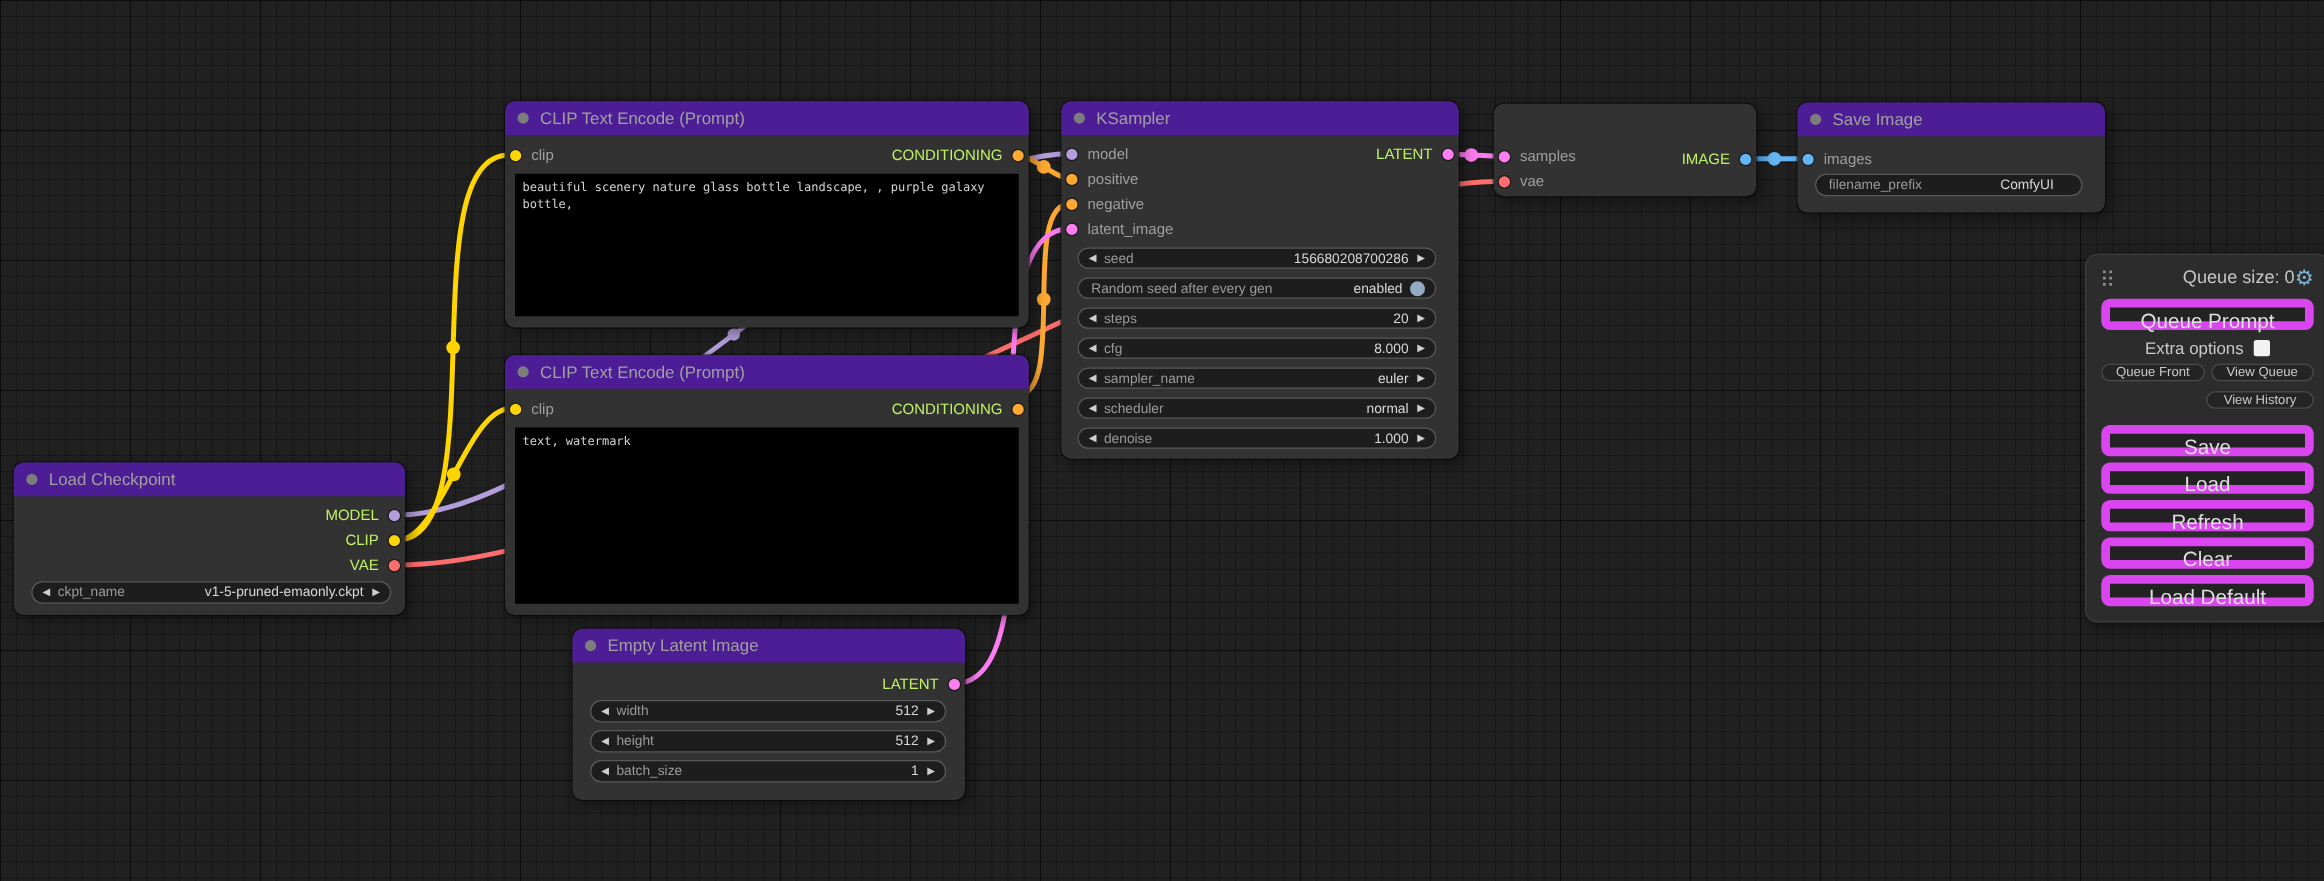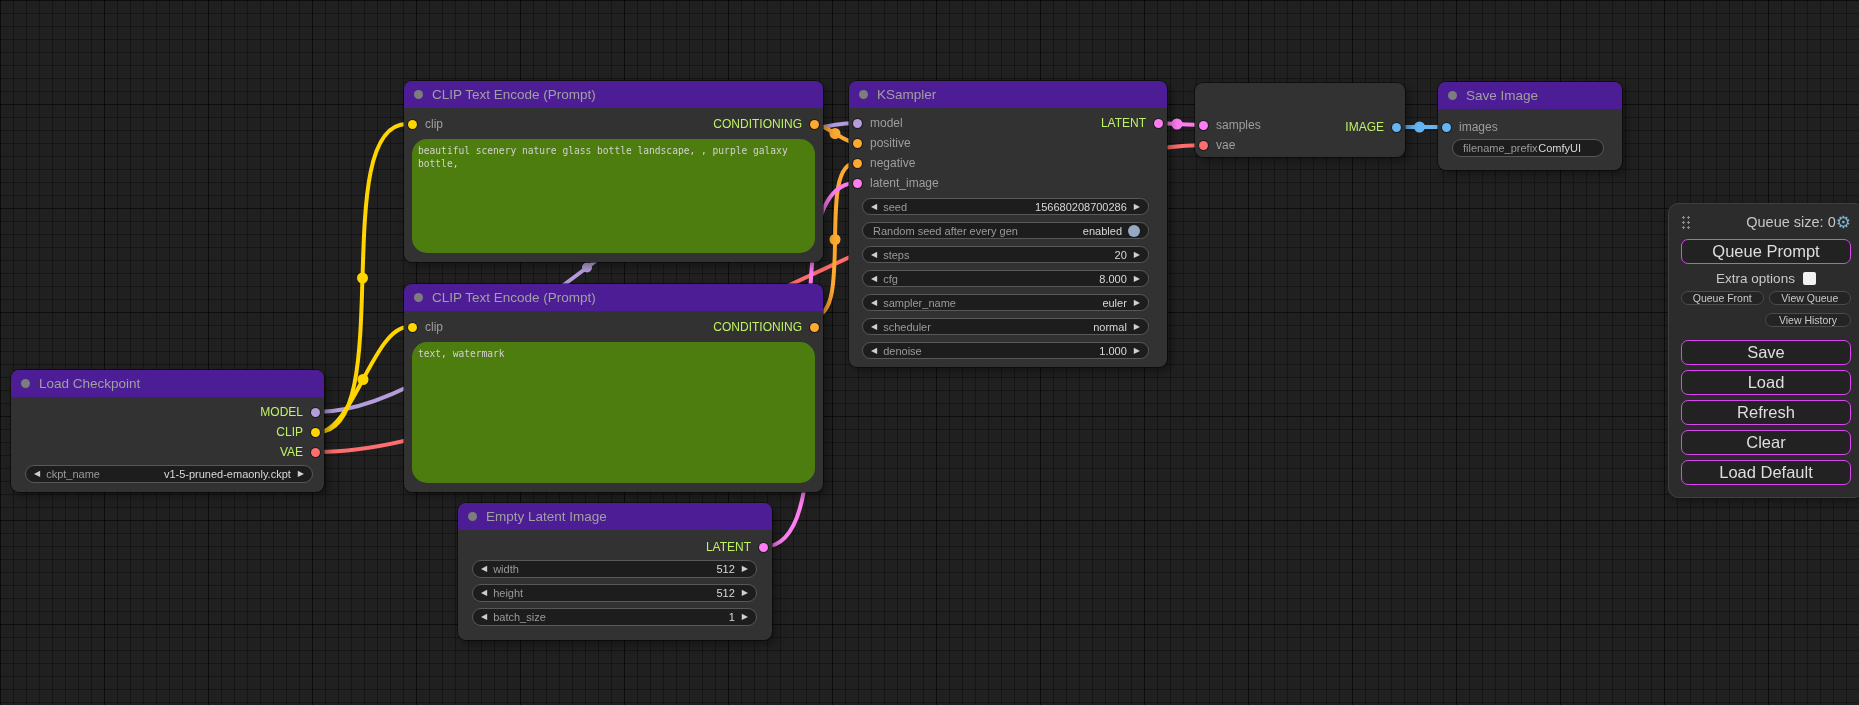--- a/index.html
+++ b/index.html
@@ -45,41 +45,41 @@
     display:flex; align-items:center; padding:0 8px; font-size:11px;
   }
   .wlabel{ color:#9a9a9a; margin-left:6px; white-space:nowrap; }
   .wvalue{ color:#d8d8d8; margin-left:auto; white-space:nowrap; }
   .arr{ color:#cfcfcf; font-size:8px; line-height:1; flex:none; }
   .arr.r{ margin-left:7px; }
   .widget.noarrow .wlabel{ margin-left:2px; }
   .toggle{ width:12px; height:12px; border-radius:50%; background:#93aac2; margin-left:6px; flex:none; }
 
   .textwidget{
-    position:absolute; left:8px; right:8px; background:#4d7c0f; border-radius:15px;
+    position:absolute; left:8px; right:8px; background:#000000; border-radius:1px;
     color:#d2d2d2; font-family:"DejaVu Sans Mono", monospace; font-size:9.6px;
     line-height:13px; padding:5px 6px; white-space:pre-wrap; word-break:break-word;
   }
 
   .menu{
     position:absolute; left:1668px; top:203px; width:196px; height:295px; z-index:3;
     background:#2c2c2c; border:1px solid #3f3f3f; border-radius:10px;
     box-shadow:3px 3px 9px rgba(0,0,0,.45); padding:9px 12px 0 12px;
   }
   .menu-head{ display:flex; align-items:center; height:18px; margin-bottom:8px; }
   .draghandle{
     width:11px; height:15px; flex:none;
     background-image:radial-gradient(#8d8d8d 1.1px, transparent 1.3px);
     background-size:5px 5px; background-position:0 0;
   }
   .qsize{ flex:1; text-align:right; color:#c6c6c6; font-size:14.5px; }
   .gear{ color:#7FB2D1; font-size:17px; line-height:1; flex:none; cursor:pointer; }
   .btn{
     display:block; width:100%; height:25px; margin-bottom:5px;
-    background:#222222; border:1px solid #d946ef; border-radius:7px;
+    background:#222222; border:7px solid #d946ef; border-radius:7px;
     color:#dedede; font-size:16.5px; text-align:center; line-height:23px; cursor:pointer;
   }
   .extra-row{ display:flex; align-items:center; justify-content:center; height:16px; margin:6px 0 5px 0; }
   .extra-label{ color:#c9c9c9; font-size:13.5px; margin-right:8px; }
   .checkbox{ width:13px; height:13px; background:#f2f2f2; border-radius:2px; }
   .pill-row{ display:flex; gap:5px; margin-bottom:8px; }
   .pill{
     flex:1; height:14px; background:#242424; border:1px solid #4b4b4b; border-radius:8px;
     color:#c9c9c9; font-size:10.5px; text-align:center; line-height:12px; cursor:pointer;
   }
@@ -273,21 +273,21 @@
   <div class="slot in" style="top:55px">
     <span class="dot c-vae"></span>
     <span class="slabel">vae</span>
   </div>
   <div class="slot out" style="top:37px">
     <span class="dot c-image"></span>
     <span class="slabel">IMAGE</span>
   </div>
 </div>
 
-<div class="node" style="left:1438px;top:82px;width:184px;height:88px">
+<div class="node" style="left:1438px;top:82px;width:246px;height:88px">
   <div class="ntitle">
     <span class="tdot"></span>
     <span>Save Image</span>
   </div>
   <div class="slot in" style="top:38px">
     <span class="dot c-image"></span>
     <span class="slabel">images</span>
   </div>
   <div class="widget noarrow" style="top:57px;left:14px;right:18px;height:18px">
     <span class="wlabel">filename_prefix</span>

